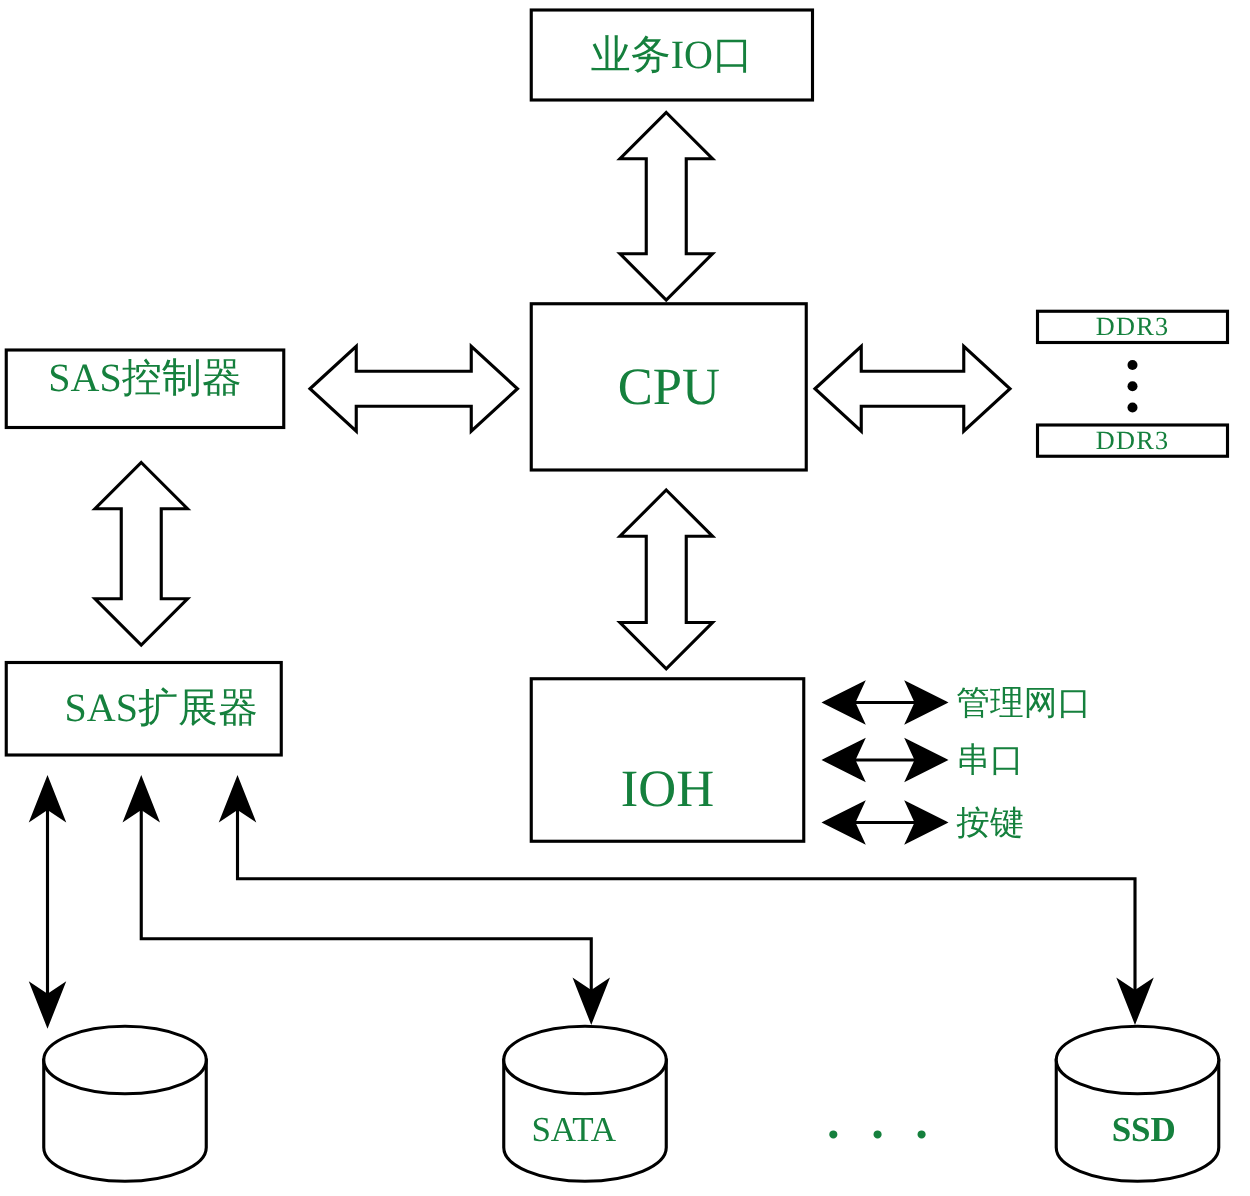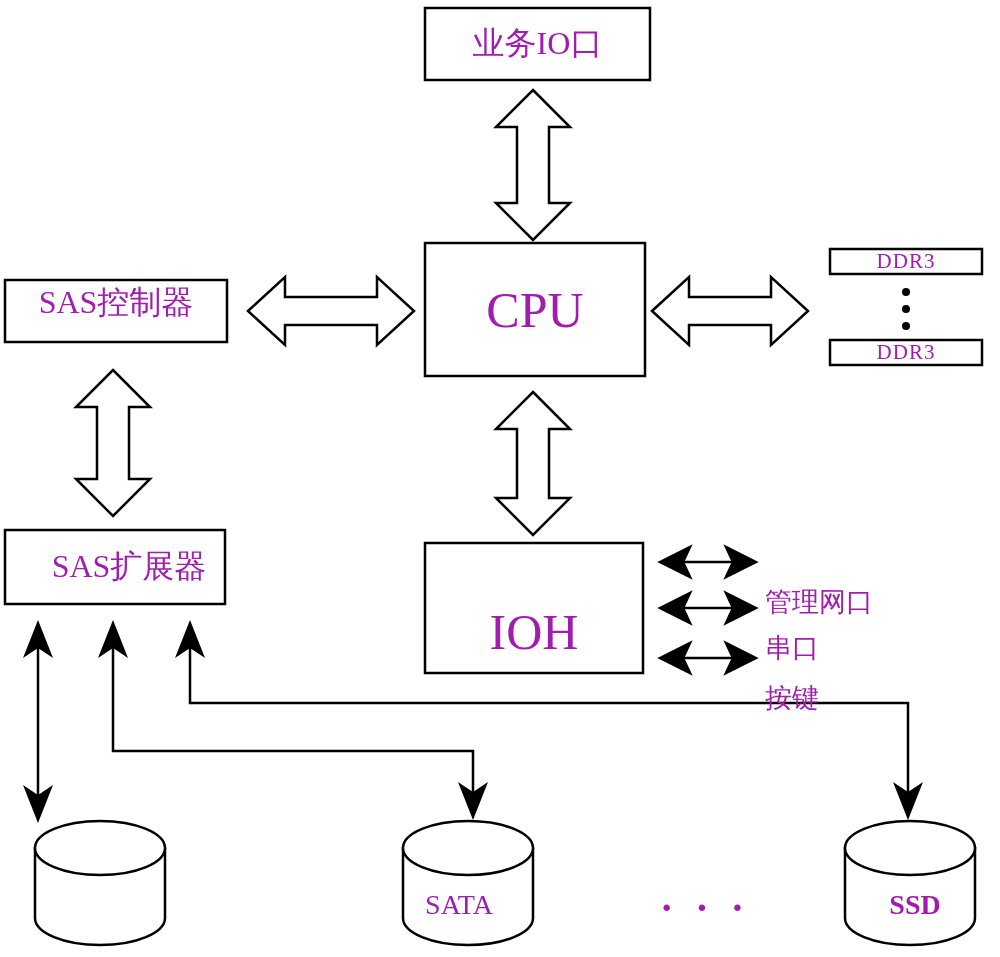--- a/index.html
+++ b/index.html
@@ -22,41 +22,40 @@
     left: 0;
     top: 0;
     width: 1000px;
     height: 957px;
   }
   .node-label {
     position: absolute;
     display: flex;
     align-items: center;
     justify-content: center;
-    color: #a21caf;
+    color: #15803d;
     white-space: nowrap;
     text-align: center;
     pointer-events: none;
     border-radius: 31px;
   }
   .box-label {
-    font-size: 50px;
+    font-size: 42px;
     letter-spacing: 0px;
   }
   .box-label-cn {
     font-size: 32px;
   }
   .mem-label {
     font-size: 21px;
     letter-spacing: 1px;
   }
   .port-label {
     font-size: 27px;
     justify-content: flex-start;
-    margin-top: 40px;
   }
   .disk-label {
     font-size: 28px;
   }
   .ellipsis-label {
     font-size: 40px;
     letter-spacing: 6px;
     font-weight: bold;
   }
 </style>

